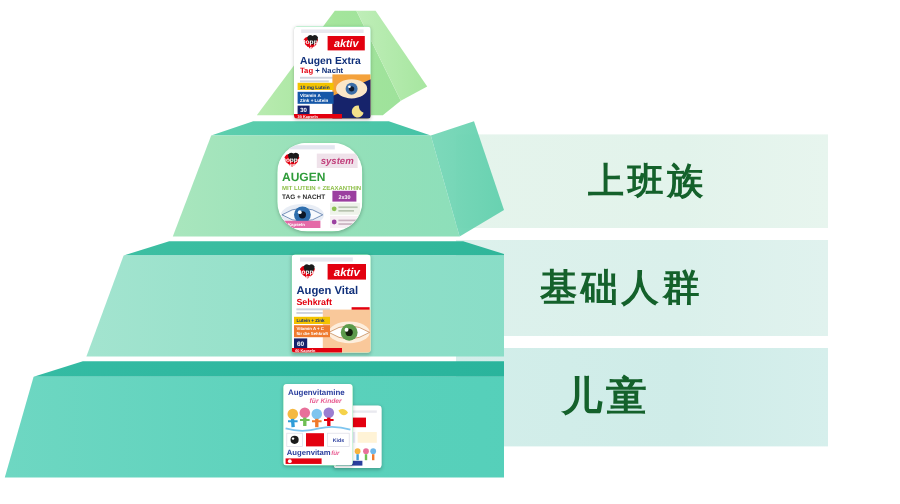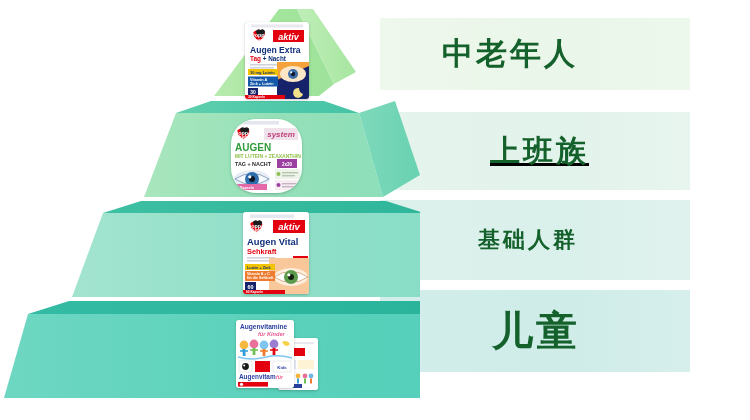--- a/index.html
+++ b/index.html
@@ -27,28 +27,28 @@
   }
   .band-label {
     color: #14612b;
     font-weight: 700;
     letter-spacing: 3px;
     white-space: nowrap;
     font-family: "Liberation Sans", "DejaVu Sans", sans-serif;
   }
 
   #band-1 { left: 380px; top: 18px;  width: 310px; height: 72px; background: linear-gradient(90deg,#eef8ec 0%, #eaf6e9 60%, #edf8ec 100%); }
-  #band-2 { left: 380px; top: 112px; width: 310px; height: 78px; background: linear-gradient(90deg,#e5f4ec 0%, #e2f3eb 60%, #e7f5ee 100%); text-decoration: underline; }
+  #band-2 { left: 380px; top: 112px; width: 310px; height: 78px; background: linear-gradient(90deg,#e5f4ec 0%, #e2f3eb 60%, #e7f5ee 100%); }
   #band-3 { left: 380px; top: 200px; width: 310px; height: 80px; background: linear-gradient(90deg,#ddf1ec 0%, #daf0eb 60%, #e0f2ee 100%); }
   #band-4 { left: 380px; top: 290px; width: 310px; height: 82px; background: linear-gradient(90deg,#d3eeea 0%, #cfece8 60%, #d6efec 100%); }
 
   #band-1 .band-label { font-size: 31px; margin-left: 62px; }
   #band-2 .band-label { font-size: 30px; margin-left: 110px; }
-  #band-3 .band-label { font-size: 22px; margin-left: 98px; }
-  #band-4 .band-label { font-size: 41px; margin-left: 112px; }
+  #band-3 .band-label { font-size: 31px; margin-left: 70px; }
+  #band-4 .band-label { font-size: 34px; margin-left: 88px; }
 
   
   #pyramid {
     position: absolute; left: 0; top: 0;
     width: 420px; height: 420px;
   }
 
   
   .product {
     position: absolute;
@@ -57,23 +57,20 @@
     box-shadow: 0 1px 3px rgba(0,0,0,0.22);
     overflow: hidden;
   }
   .pbox-inner { position: absolute; left: 0; top: 0; right: 0; bottom: 0; }
 </style>
 </head>
 <body>
 
 <div id="canvas">
 
-  <div class="band" id="band-1">
-    <span class="band-label">中老年人</span>
-  </div>
   <div class="band" id="band-2">
     <span class="band-label">上班族</span>
   </div>
   <div class="band" id="band-3">
     <span class="band-label">基础人群</span>
   </div>
   <div class="band" id="band-4">
     <span class="band-label">儿童</span>
   </div>
 

